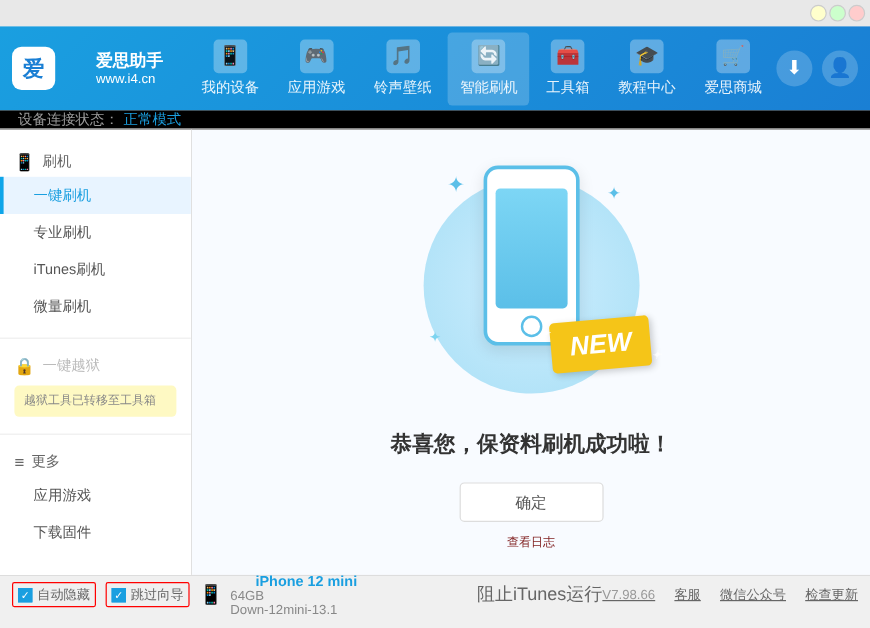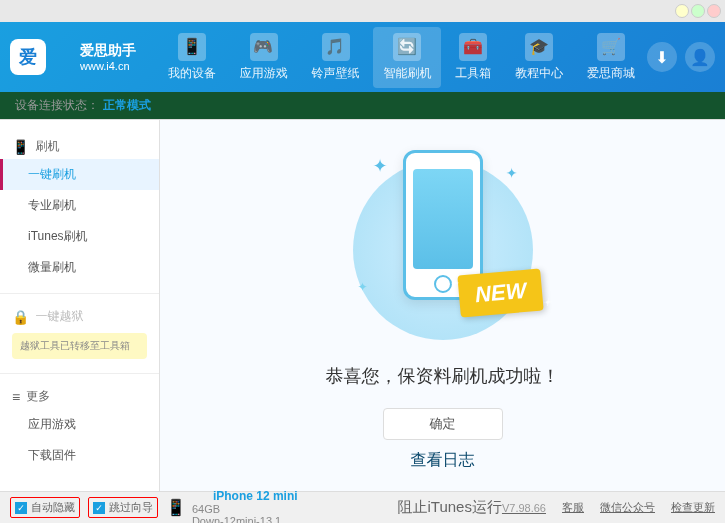--- a/index.html
+++ b/index.html
@@ -81,32 +81,32 @@
     .header-btn {
       width: 30px; height: 30px;
       background: rgba(255,255,255,0.2);
       border-radius: 50%;
       display: flex; align-items: center; justify-content: center;
       color: #fff; cursor: pointer; font-size: 16px;
     }
 
     
     .status-bar {
-      height: 28px;
-      background: #14532d;
+      height: 16px;
+      background: #000000;
       border-bottom: 1px solid #ddd;
       display: flex;
       align-items: center;
       padding: 0 15px;
       font-size: 12px;
       color: #666;
       text-align: center;
     }
     .status-bar .label { color: #999; margin-right: 4px; }
-    .status-bar .value { color: #1a9fe0; font-weight: bold; }
+    .status-bar .value { color: #1a9fe0; font-weight: normal; }
 
     
     .main {
       display: flex;
       height: calc(523px - 22px - 70px - 28px - 32px);
     }
 
     
     .sidebar {
       width: 160px;
@@ -126,21 +126,21 @@
     }
     .sidebar-section-icon { margin-right: 6px; font-size: 14px; }
     .sidebar-item {
       padding: 7px 16px 7px 28px;
       font-size: 12px; color: #555;
       cursor: pointer;
     }
     .sidebar-item.active {
       background: #e8f4ff;
       color: #1a9fe0;
-      border-left: 3px solid #be185d;
+      border-left: 3px solid #0ea5e9;
       padding-left: 25px;
     }
     .sidebar-divider { height: 1px; background: #eee; margin: 4px 0; }
 
     .jailbreak-notice {
       margin: 4px 12px;
       background: #fef9c3;
       border-radius: 4px;
       padding: 6px 8px;
       font-size: 10px; color: #888;
@@ -219,37 +219,37 @@
 
     
     .sparkle {
       position: absolute;
       color: #5bbfe8;
       font-size: 16px;
       z-index: 4;
     }
 
     .success-text {
-      font-size: 18px; color: #333; font-weight: normal;
+      font-size: 18px; color: #333; font-weight: bold;
       margin-bottom: 20px;
     }
 
     .confirm-btn {
       width: 120px; height: 34px;
       background: #fff;
       border: 1px solid #ddd;
       border-radius: 4px;
       font-size: 13px; color: #555;
       cursor: pointer;
       display: flex; align-items: center; justify-content: center;
       margin-bottom: 10px;
     }
 
     .see-log {
-      font-size: 16px; color: #0c4a6e; cursor: pointer;
+      font-size: 10px; color: #7f1d1d; cursor: pointer;
     }
 
     
     .bottom-bar {
       height: 32px;
       background: #f0f0f0;
       border-top: 1px solid #ddd;
       display: flex;
       align-items: center;
       padding: 0 10px;

